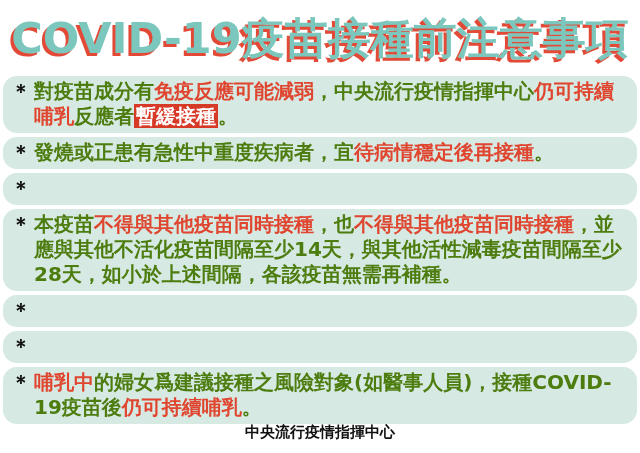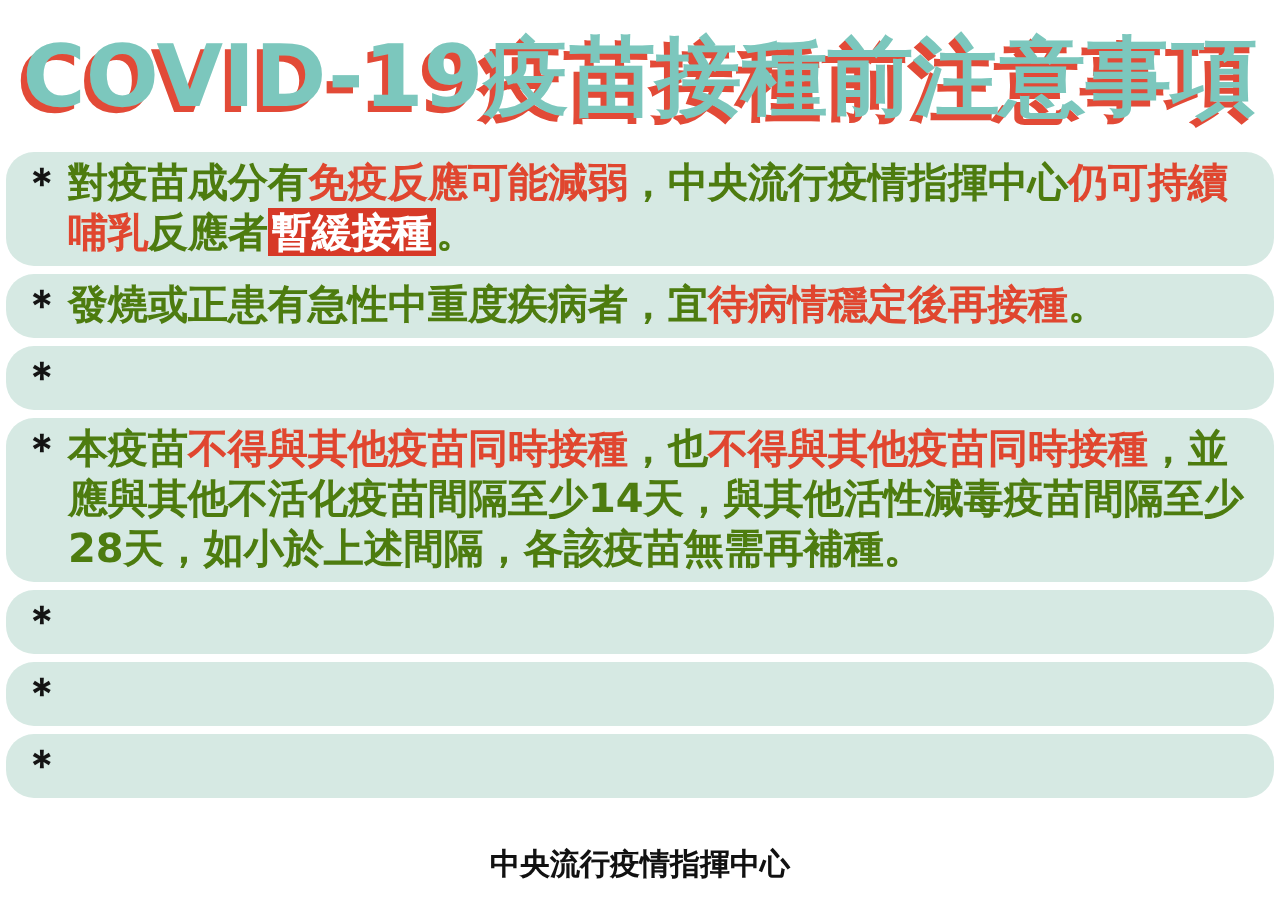--- a/index.html
+++ b/index.html
@@ -89,19 +89,20 @@
         <span class="content"><span class="seg-normal">本疫苗</span><span class="seg-red">不得與其他疫苗同時接種</span><span class="seg-normal">，也</span><span class="seg-red">不得與其他疫苗同時接種</span><span class="seg-normal">，並應與其他不活化疫苗間隔至少14天，與其他活性減毒疫苗間隔至少28天，如小於上述間隔，各該疫苗無需再補種。</span></span>
       </div>
       <div class="row">
         <span class="marker">＊</span>
       </div>
       <div class="row">
         <span class="marker">＊</span>
       </div>
       <div class="row">
         <span class="marker">＊</span>
+        <span class="content"><span class="seg-red">哺乳中</span><span class="seg-normal">的婦女爲建議接種之風險對象(如醫事人員)，接種COVID-19疫苗後</span><span class="seg-red">仍可持續哺乳</span><span class="seg-normal">。</span></span>
       </div>
     </div>
 
   <div class="footer">
     <span class="footer-org">中央流行疫情指揮中心</span>
   </div>
 </div>
 
 </body></html>

